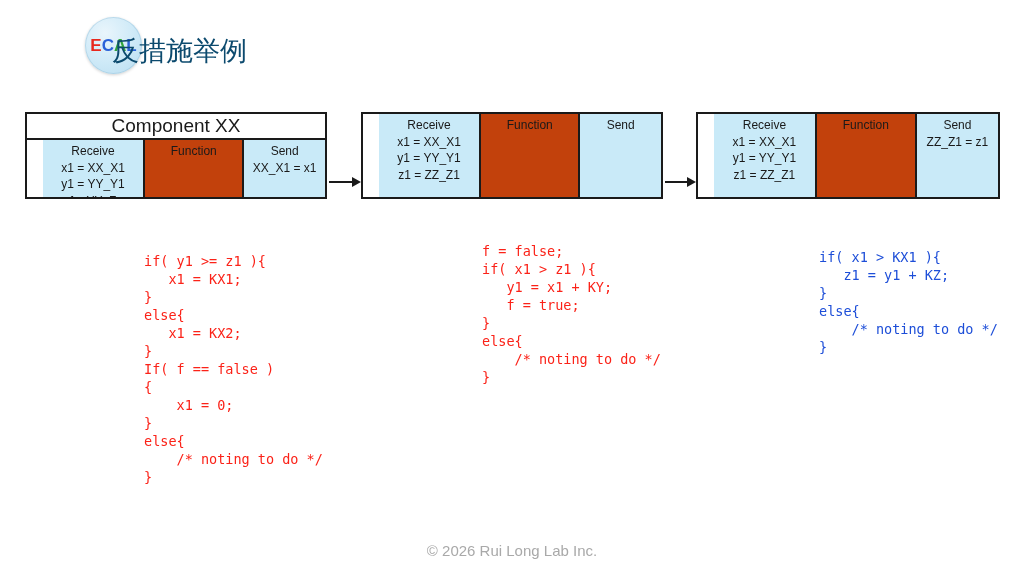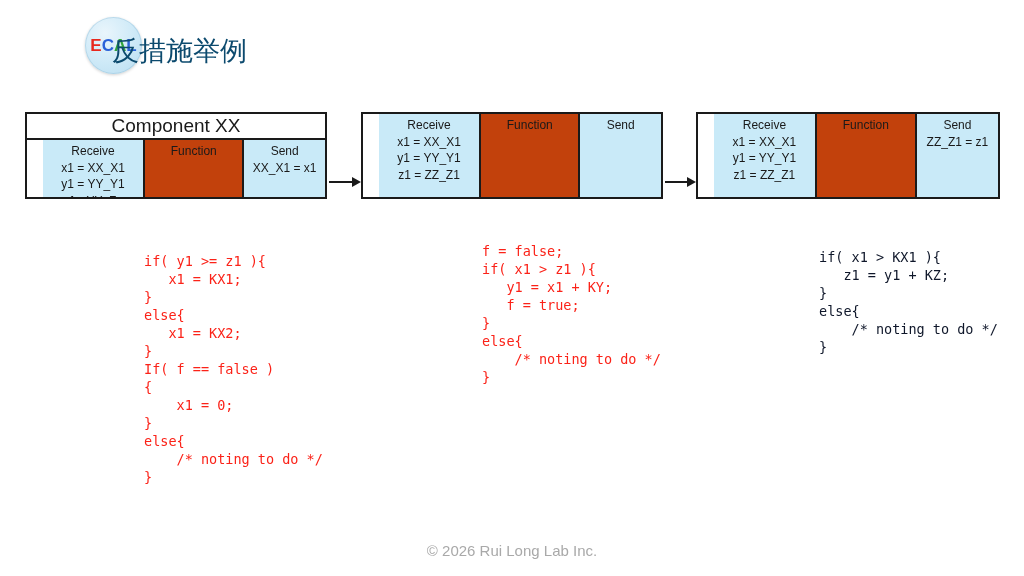--- a/index.html
+++ b/index.html
@@ -149,21 +149,21 @@
     /* noting to do */
 }</pre>
   <pre class="code code-yy" style="color: rgb(251, 34, 24);">f = false;
 if( x1 &gt; z1 ){
    y1 = x1 + KY;
    f = true;
 }
 else{
     /* noting to do */
 }</pre>
-  <pre class="code code-zz" style="color: #0f172a;">if( x1 &gt; KX1 ){
+  <pre class="code code-zz" style="color: #1d4ed8;">if( x1 &gt; KX1 ){
    z1 = y1 + KZ;
 }
 else{
     /* noting to do */
 }</pre>
 
   <div class="footer">© 2026 Rui Long Lab Inc.</div>
 
 </div>
 

